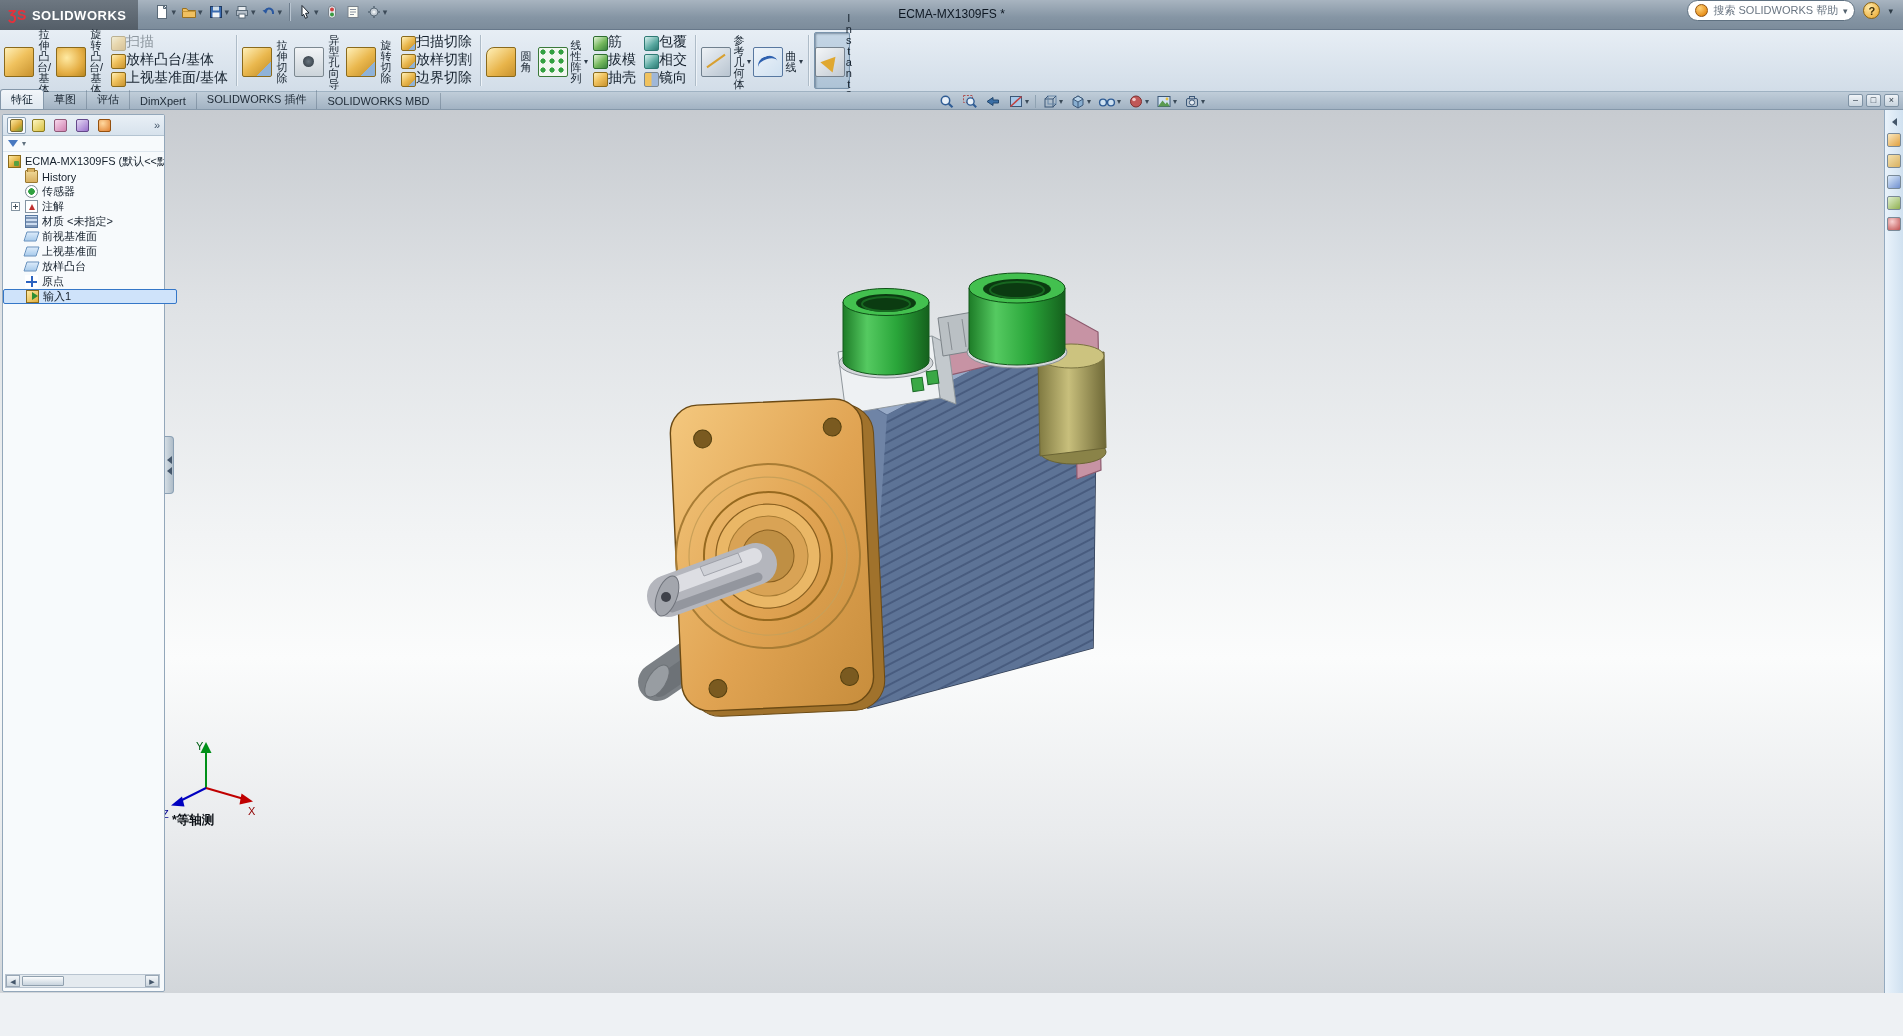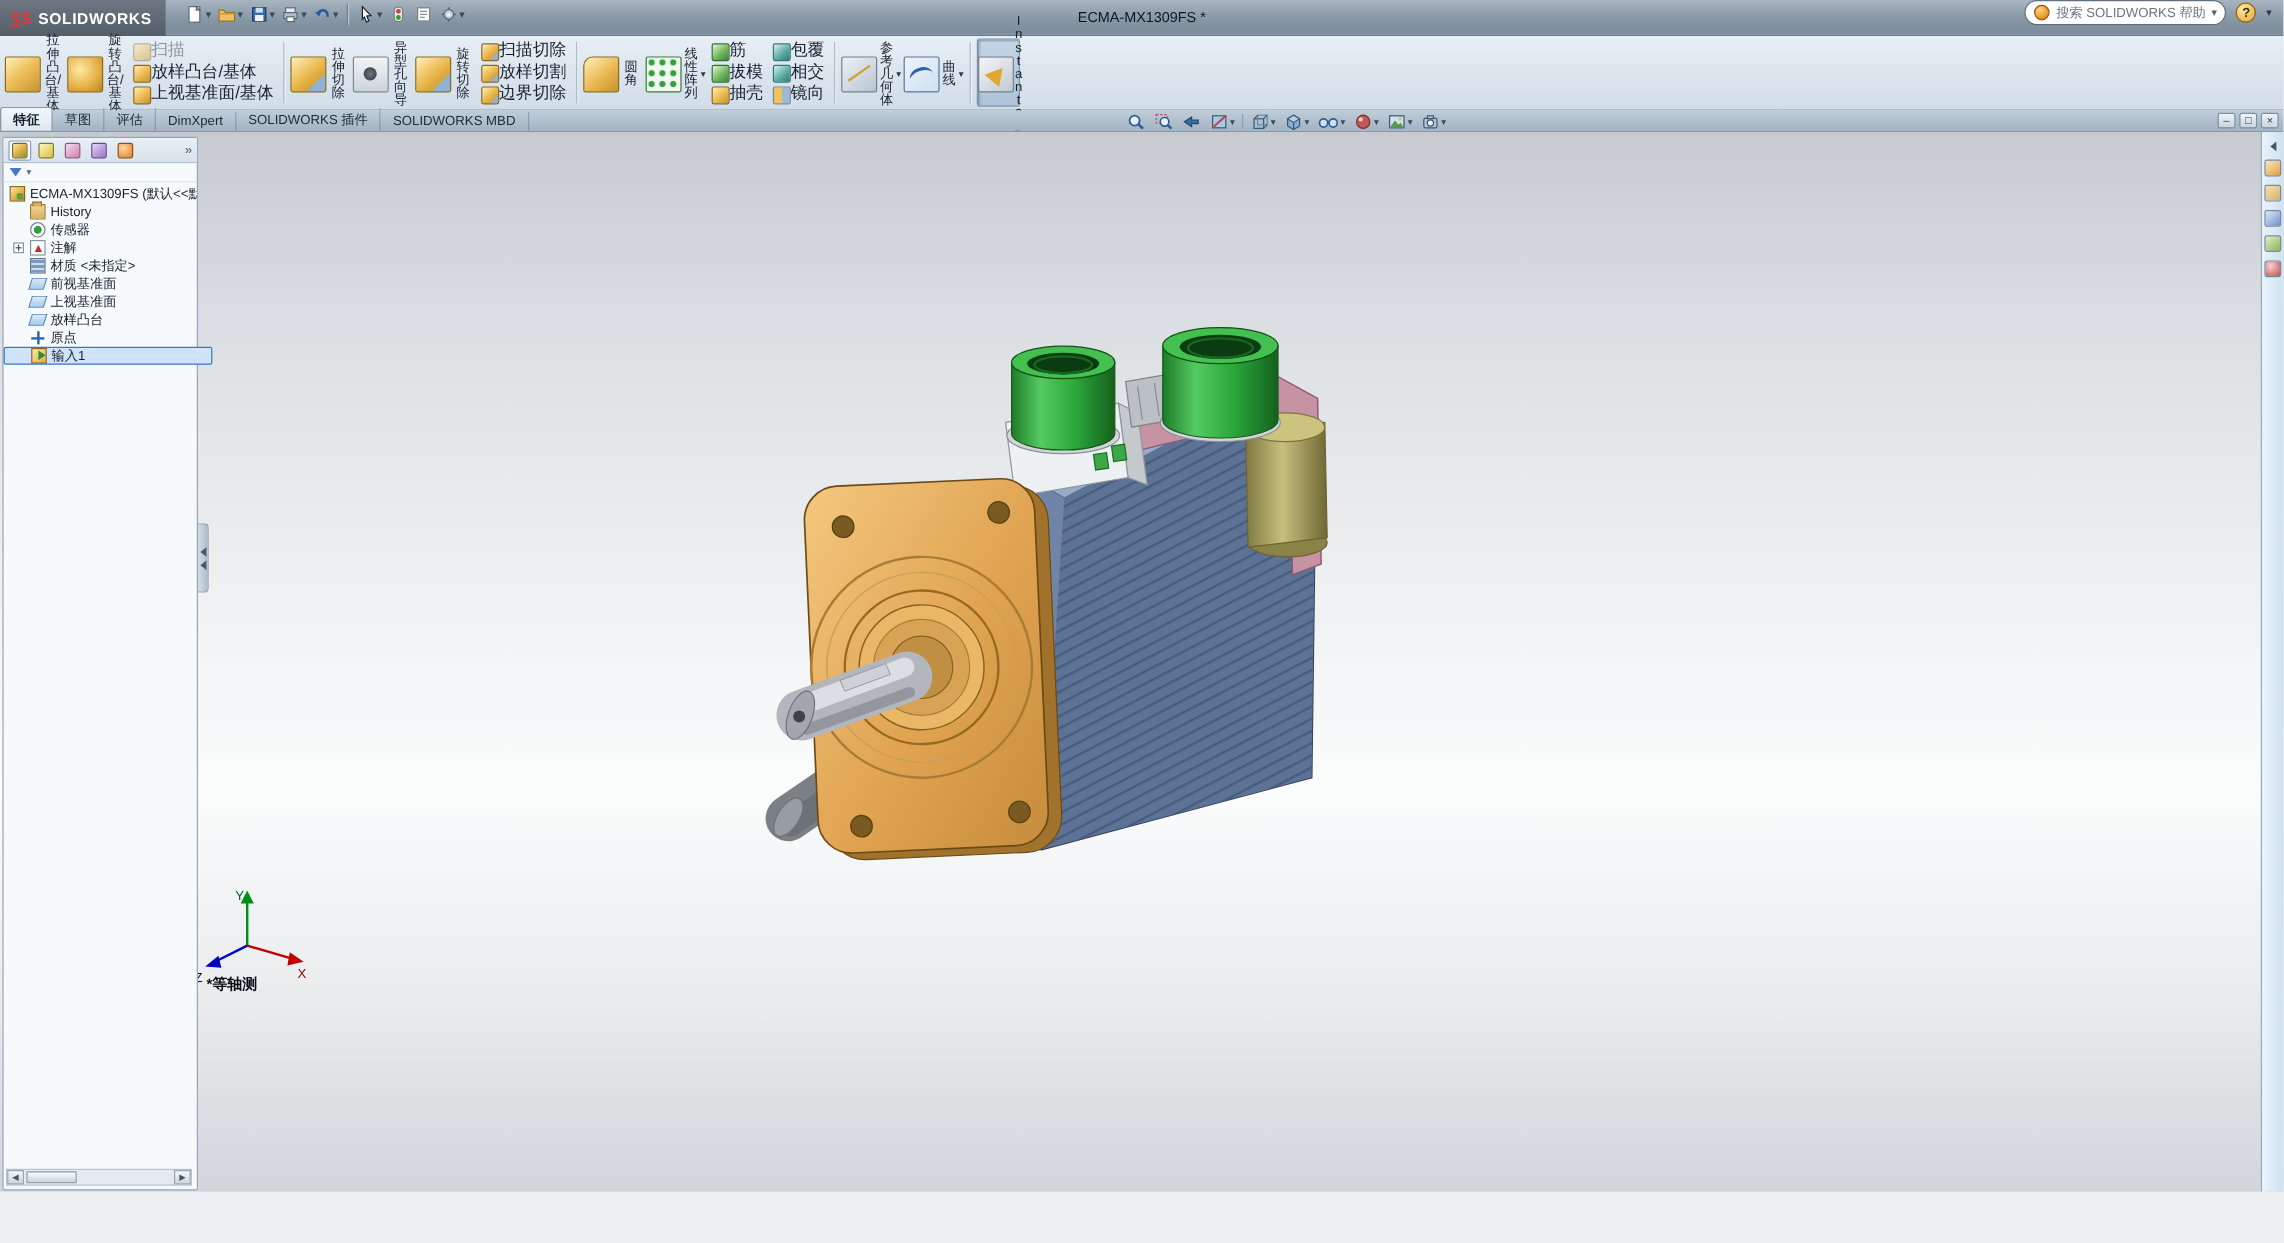--- a/index.html
+++ b/index.html
@@ -58,21 +58,21 @@
   .i-curve::after{content:"";position:absolute;left:4px;top:8px;width:20px;height:13px;border-top:3px solid #2f62b0;border-radius:50%;transform:rotate(-18deg)}
   .i-i3d{background:linear-gradient(140deg,#f4f6f8,#c2cad2);border-color:#76828e}
   .i-i3d::after{content:"";position:absolute;left:7px;top:7px;border-left:8px solid rgba(0,0,0,0);border-right:8px solid rgba(0,0,0,0);border-bottom:14px solid #e0a830;transform:rotate(40deg)}
   .i-mir{background:linear-gradient(90deg,#f0c25e 48%,#9fb7d8 52%);border-color:#7c8890}
   .instant{width:36px;background:linear-gradient(#c5d6e6,#aec3d6);border:1px solid #7a94ac;border-radius:2px;box-shadow:inset 1px 1px 2px rgba(40,60,80,.45)}
 
   
   .tabrow{position:absolute;left:0;top:92px;width:100%;height:18px;display:flex;align-items:flex-end;
     background:linear-gradient(#c0cdd9,#a2b3c3);border-bottom:1px solid #8598aa;font-size:11px}
   .ctab{padding:2px 10px 2px;color:#1d2935;border-right:1px solid rgba(70,90,110,.35)}
-  .ctab.active{background:linear-gradient(#f2f6fa,#dfe8f0);border:1px solid #8598aa;border-bottom:none;border-radius:3px 3px 0 0;font-weight:bold;color:#10202e}
+  .ctab.active{background:linear-gradient(#f2f6fa,#dfe8f0);border:1px solid #8598aa;border-bottom:none;border-radius:3px 3px 0 0;font-weight:normal;color:#10202e}
   .docwin{position:absolute;right:4px;top:2px;display:flex;gap:3px}
   .dwb{width:15px;height:13px;font-size:9px;line-height:11px;text-align:center;color:#2c3a46;
     background:linear-gradient(#f0f4f8,#c8d4de);border:1px solid #7e92a4;border-radius:2px}
 
   
   .hud{position:absolute;left:938px;top:93px;display:flex;align-items:center;gap:5px;height:17px}
   .hbtn{display:flex;align-items:center;gap:1px;padding:0 1px;border-radius:2px}
   .hbtn svg{display:block}
   .hcar{font-size:8px;color:#3a4a58}
   .hsep{width:1px;height:13px;background:#8fa2b2}

